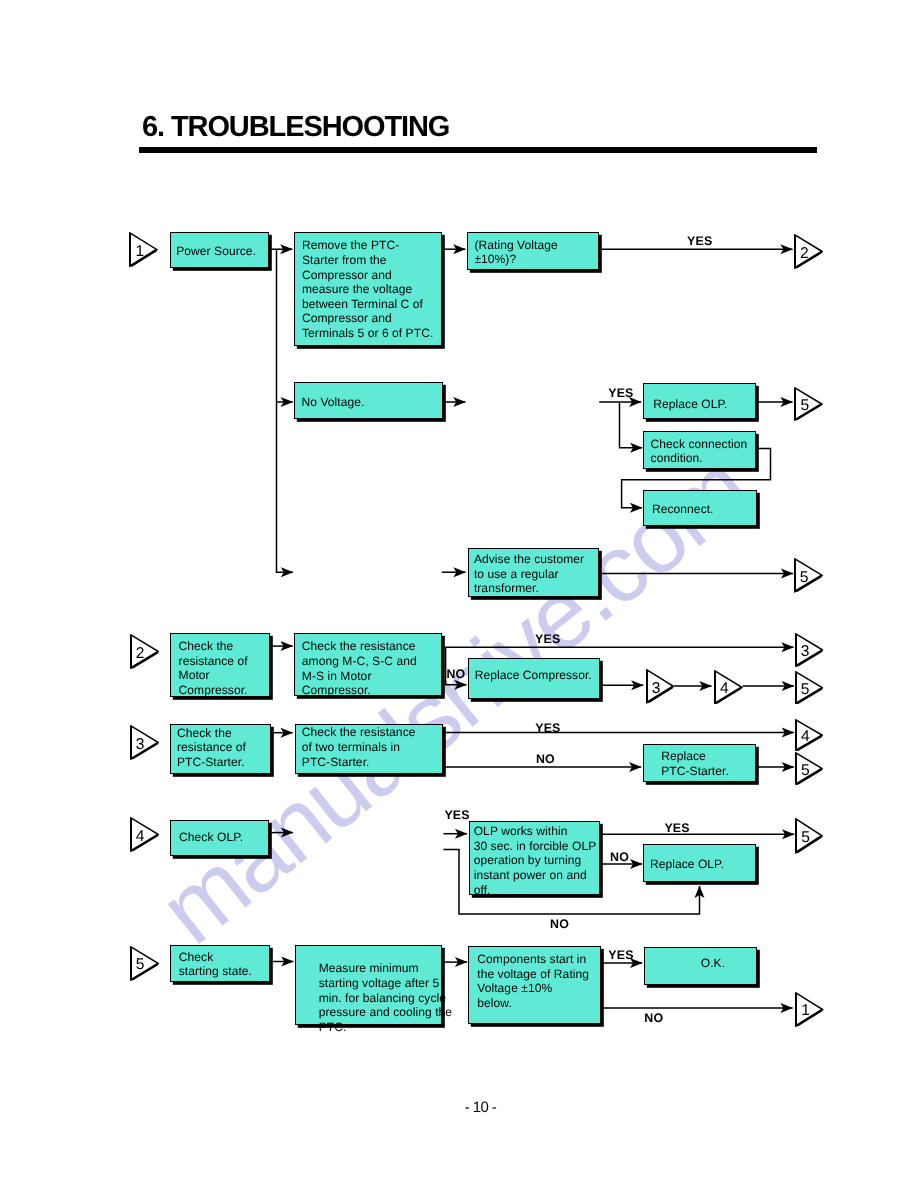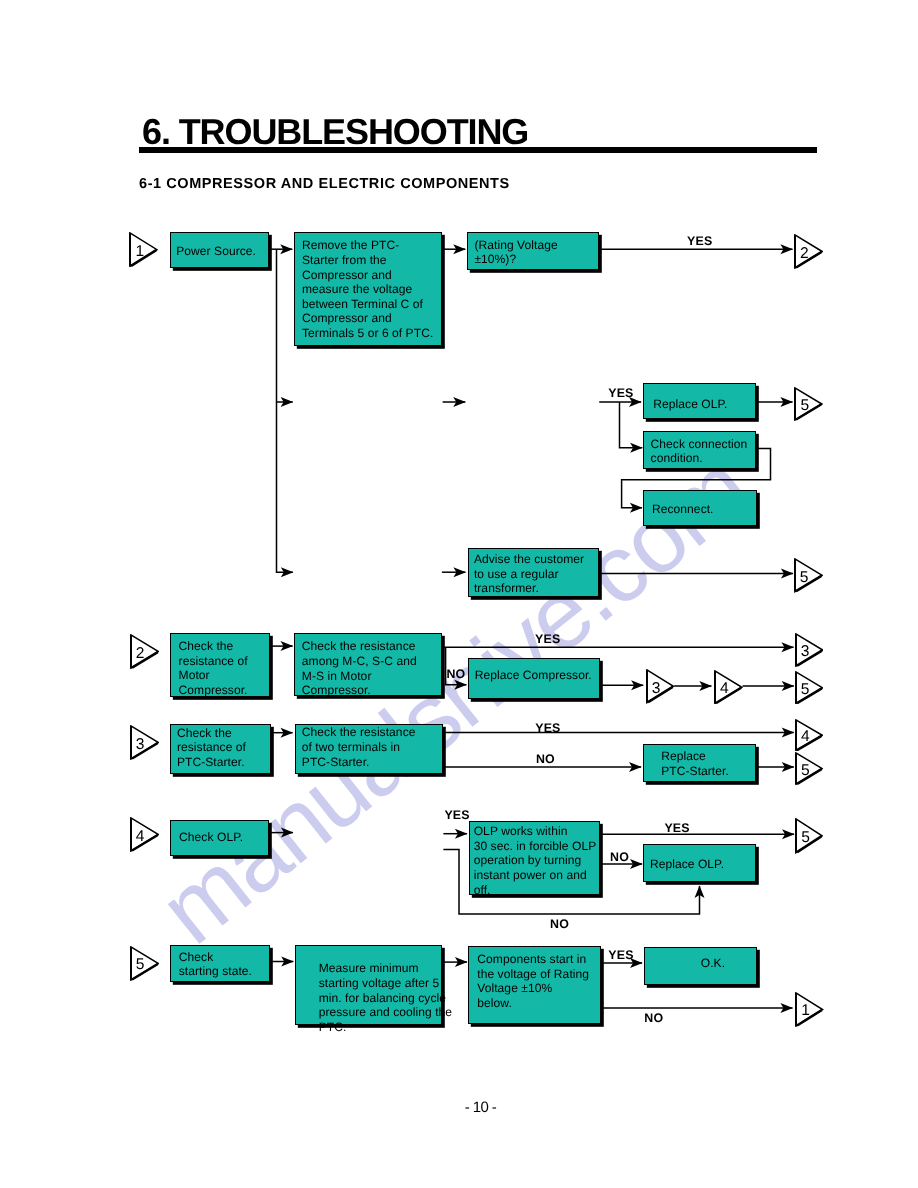--- a/index.html
+++ b/index.html
@@ -2,43 +2,42 @@
 <html><head>
 <meta charset="utf-8">
 <title>6. TROUBLESHOOTING</title>
 <style>
   html,body{margin:0;padding:0;background:#ffffff;}
   *{-webkit-font-smoothing:antialiased;text-rendering:geometricPrecision;}
   body{width:918px;height:1188px;position:relative;overflow:hidden;
        font-family:"Liberation Sans", sans-serif; color:#000;}
   #page{position:absolute;left:0;top:0;width:918px;height:1188px;background:#fff;}
   .abs{position:absolute;}
-  #title{left:142px;top:110.5px;font-size:36px;font-weight:bold;letter-spacing:-1.1px;white-space:nowrap;}
+  #title{left:142px;top:110.5px;font-size:29px;font-weight:bold;letter-spacing:-1.1px;white-space:nowrap;}
   #title-rule{left:139px;top:147px;width:678px;height:6px;background:#000;}
   #subtitle{left:139px;top:176px;font-size:14.5px;font-weight:bold;letter-spacing:0.57px;white-space:nowrap;}
   #pagenum{left:0;top:1099px;width:961px;text-align:center;font-size:15.0px;letter-spacing:-0.6px;}
   #flowlayer{position:absolute;left:0;top:0;width:918px;height:1188px;}
   svg.flowsvg{position:absolute;left:0;top:0;width:918px;height:1188px;overflow:visible;}
-  .fbox{position:absolute;box-sizing:border-box;border:1.4px solid #000;background:#14b8a6;
+  .fbox{position:absolute;box-sizing:border-box;border:1.4px solid #000;background:#5eead4;
         box-shadow:2.8px 2.8px 0 0 #000;}
   .fboxtext{position:absolute;font-size:12.05px;line-height:14.62px;letter-spacing:0.06px;color:#000;white-space:pre;}
   #watermark{position:absolute;left:140px;top:880px;font-size:96px;color:#ccccef;
     white-space:nowrap;transform-origin:0 0;transform:rotate(-38.5deg);letter-spacing:-2px;
     font-family:"Liberation Sans", sans-serif;}
   .conlabel{position:absolute;font-size:12.4px;font-weight:600;letter-spacing:0.2px;line-height:11px;white-space:nowrap;}
   .trinum{position:absolute;font-size:15.6px;line-height:12px;white-space:nowrap;text-align:center;}
   .tritag{position:absolute;}
 </style>
 </head>
 <body>
 
 <div id="page">
   <div class="abs" id="title">6. TROUBLESHOOTING</div>
   <div class="abs" id="title-rule"></div>
-  <div class="abs" id="subtitle">6-1 COMPRESSOR AND ELECTRIC COMPONENTS</div>
   <div class="abs" id="watermark">manualshive.com</div>
   <div id="flowlayer">
     <svg class="flowsvg" id="flow-lines" xmlns="http://www.w3.org/2000/svg">
         <g>
           <polyline points="269.5,249.2 292.3,249.2" fill="none" stroke="#000" stroke-width="1.5" stroke-linecap="butt" stroke-linejoin="miter"></polyline>
           <polygon points="292.8,249.2 280.2,244.2 283.224,249.2 280.2,254.2" fill="#000"></polygon>
         </g>
         <g>
           <polyline points="276.5,249.2 276.5,572.2 292.9,572.2" fill="none" stroke="#000" stroke-width="1.5" stroke-linecap="butt" stroke-linejoin="miter"></polyline>
           <polygon points="293.4,572.2 280.79999999999995,567.2 283.82399999999996,572.2 280.79999999999995,577.2" fill="#000"></polygon>
@@ -168,20 +167,23 @@
 Starter from the
 Compressor and
 measure the voltage
 between Terminal C of
 Compressor and
 Terminals 5 or 6 of PTC.</div>
       </div>
       <div class="fbox" style="left: 466.8px; top: 232.4px; width: 132.3px; height: 37.2px; padding-left: 26px;">
         <div class="fboxtext" style="left: 6.6px; top: 4.4px;">(Rating Voltage
 ±10%)?</div>
+      </div>
+      <div class="fbox" style="left: 294.2px; top: 381.8px; width: 148.4px; height: 37.3px;">
+        <div class="fboxtext" style="left: 6.3px; top: 12.3px;">No Voltage.</div>
       </div>
       <div class="fbox" style="left: 643px; top: 382.8px; width: 113.4px; height: 36.1px;">
         <div class="fboxtext" style="left: 9.3px; top: 13.4px;">Replace OLP.</div>
       </div>
       <div class="fbox" style="left: 643.4px; top: 431.4px; width: 113px; height: 37.2px;">
         <div class="fboxtext" style="left: 6.2px; top: 4.4px;">Check connection
 condition.</div>
       </div>
       <div class="fbox" style="left: 643.4px; top: 490.4px; width: 113.4px; height: 36.1px;">
         <div class="fboxtext" style="left: 7.6px; top: 10.6px;">Reconnect.</div>

